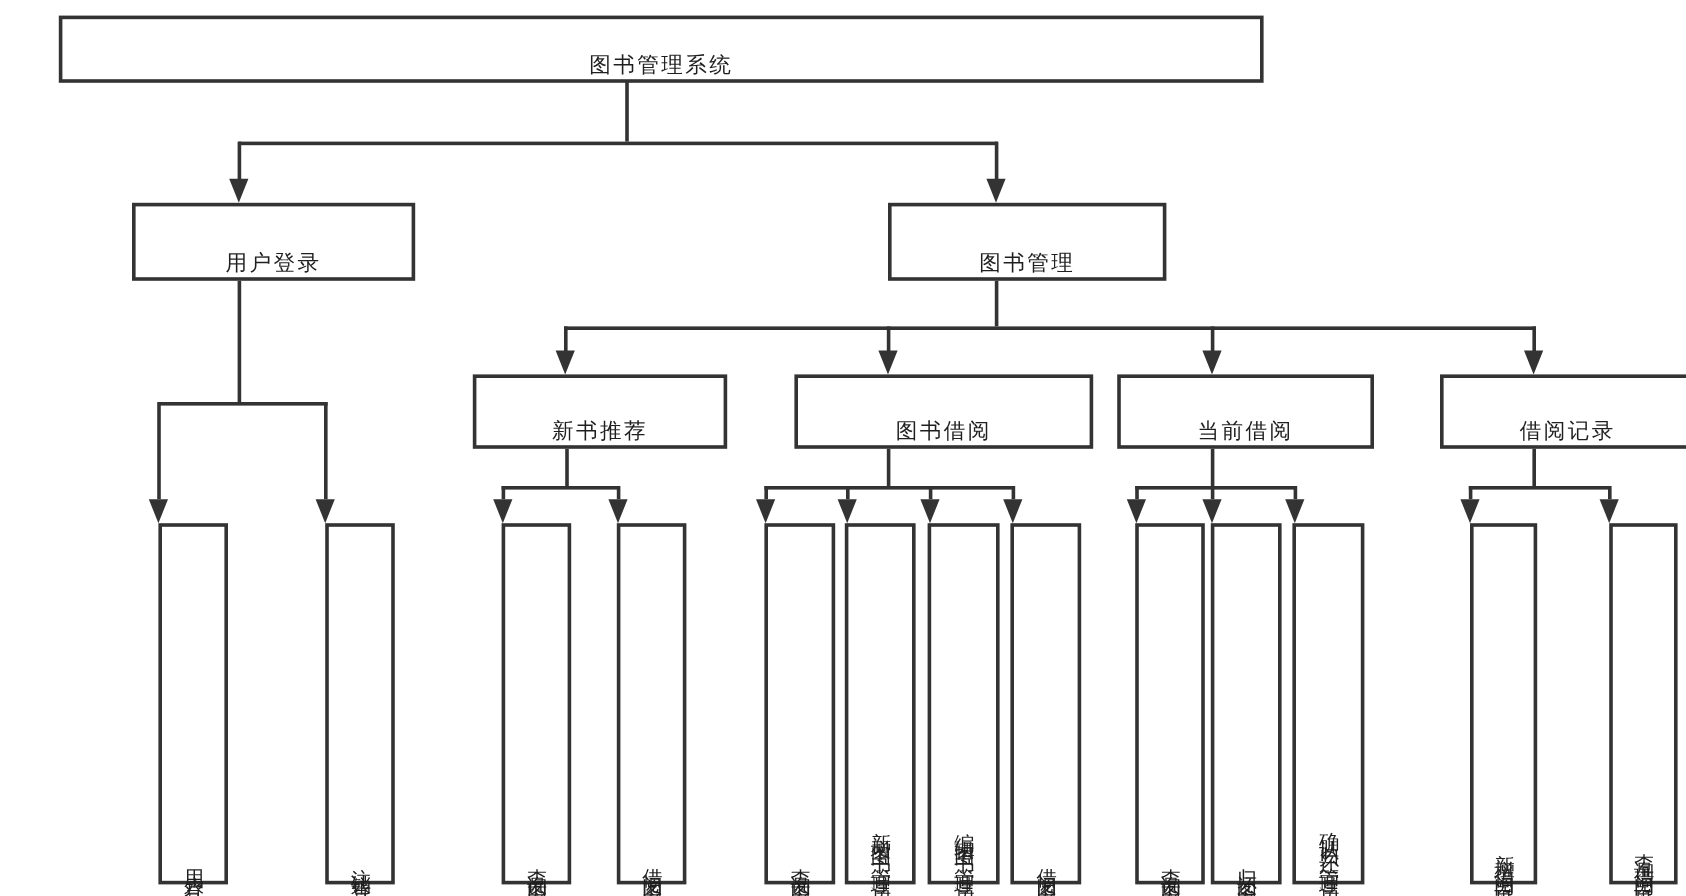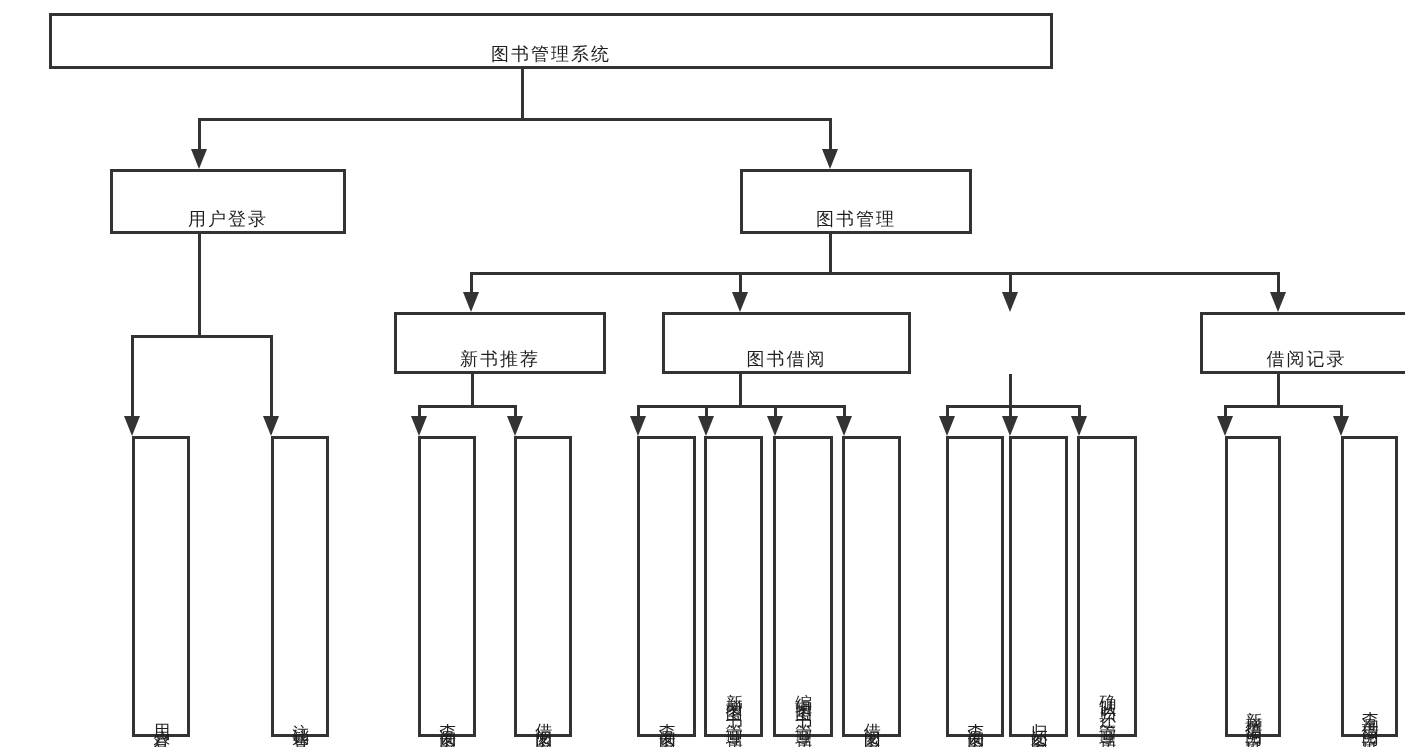--- a/index.html
+++ b/index.html
@@ -69,20 +69,23 @@
   <div class="vline" style="left:1009px;top:272px;height:22px"></div>
   <div class="arrow" style="left:1002px;top:292px"></div>
   <div class="vline" style="left:1277px;top:272px;height:22px"></div>
   <div class="arrow" style="left:1270px;top:292px"></div>
 
   <div class="box" style="left:366px;top:312px;width:212px;height:62px">
     <span class="hlabel">新书推荐</span>
   </div>
   <div class="box" style="left:634px;top:312px;width:249px;height:62px">
     <span class="hlabel">图书借阅</span>
+  </div>
+  <div class="box" style="left:903px;top:312px;width:214px;height:62px">
+    <span class="hlabel">当前借阅</span>
   </div>
   <div class="box" style="left:1172px;top:312px;width:213px;height:62px">
     <span class="hlabel">借阅记录</span>
   </div>
 
   <div class="vline" style="left:471px;top:374px;height:31px"></div>
   <div class="hline" style="left:418px;top:405px;width:98px"></div>
   <div class="vline" style="left:418px;top:405px;height:11px"></div>
   <div class="arrow" style="left:411px;top:416px"></div>
   <div class="vline" style="left:514px;top:405px;height:11px"></div>

